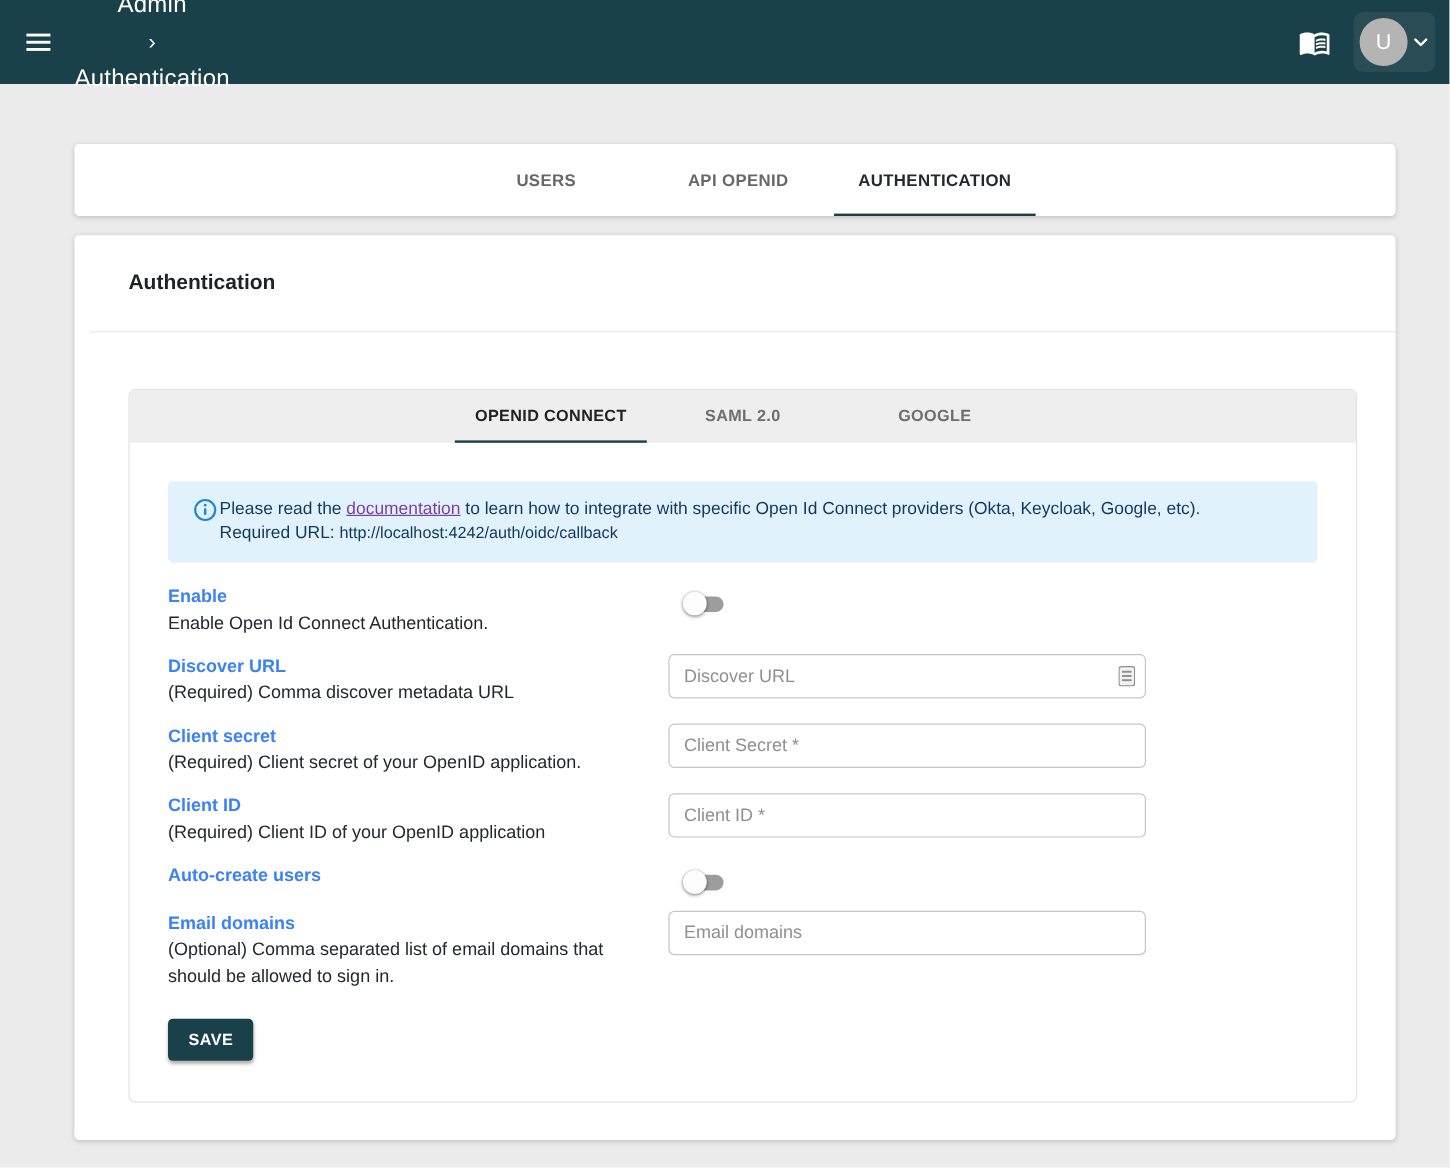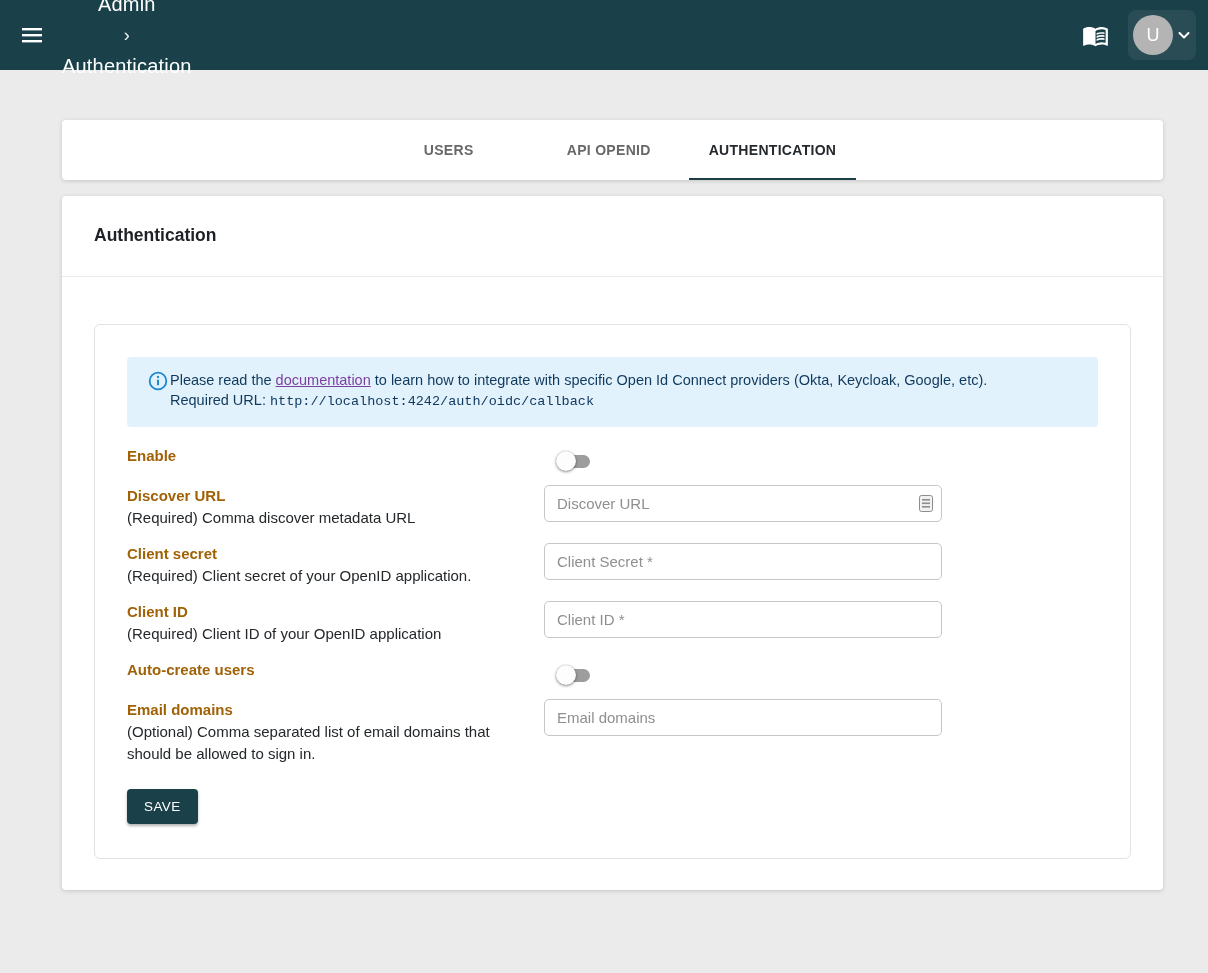--- a/index.html
+++ b/index.html
@@ -25,21 +25,21 @@
   .doc-btn { width:46px; height:46px; display:flex; align-items:center; justify-content:center; }
   .profile-btn { display:flex; align-items:center; gap:3px; margin-left:10px; padding:5px 4px 5px 5px; border-radius:8px; background:rgba(255,255,255,0.07); }
   .avatar {
     width:40px; height:40px; border-radius:50%;
     background:#b4b4b4; color:#fff; font-size:18px;
     display:flex; align-items:center; justify-content:center;
   }
 
   
   .page { margin-left:62px; width:1101px; }
-  .card { background:#fff; border-radius:4px; box-shadow:0 1px 4px rgba(0,0,0,.16); }
+  .card { background:#fff; border-radius:4px; box-shadow:0 1px 4px rgba(0,0,0,.16);padding-left:13px; }
 
   
   .tabs-card { margin-top:50px; height:60px; display:flex; justify-content:center; }
   .main-tab {
     min-width:160px; padding:0 20px; height:60px;
     display:flex; align-items:center; justify-content:center;
     font-size:14px; font-weight:700; letter-spacing:.3px; color:#686868;
   }
   .main-tab.active { color:#24292e; border-bottom:2px solid #1c3e45; padding-top:2px; }
 
@@ -63,44 +63,44 @@
   .oidc-form { padding:32px 32px 34px; }
 
   .alert {
     background:#e2f2fc; border-radius:4px;
     padding:13px 16px 15px 21px;
     display:flex; gap:2px;
     font-size:14.5px; line-height:20px; color:#10395e;
   }
   .alert-icon { flex:0 0 auto; margin-top:1px; }
   .alert a { color:#7b3fa0; }
-  .alert .mono { font-family:Liberation Mono, monospace; font-size:13.5px; color:#123a60; }
+  .alert .mono { font-family:Liberation Sans, sans-serif; font-size:13.5px; color:#123a60; }
 
   .row { display:grid; grid-template-columns:417px 1fr; margin-top:14px; align-items:start; }
   .row.first { margin-top:18px; }
   .labels { max-width:388px; }
-  .lbl  { font-weight:700; font-size:15px; line-height:22px; color:#a16207; }
+  .lbl  { font-weight:700; font-size:15px; line-height:22px; color:#3b82f6; }
   .desc { font-size:15px; line-height:22px; color:#24282b; }
 
   .text-input {
     width:398px; height:37px; border:1px solid #c6c6c6; border-radius:5px;
     padding:0 34px 0 12px; font-size:15px; color:#333; background:#fff; outline:none;
   }
   .text-input.no-icon { padding-right:12px; }
   .text-input::placeholder { color:#8f8f8f; }
   .input-wrap { position:relative; width:398px; }
   .ext-icon { position:absolute; right:9px; top:10px; }
 
   .toggle { position:relative; width:38px; height:20px; margin:6px 0 0 12px; }
   .toggle .track { position:absolute; left:4px; top:4px; width:30px; height:13px; border-radius:7px; background:#9d9d9d; }
   .toggle .knob  { position:absolute; left:0; top:0; width:20px; height:20px; border-radius:50%; background:#fdfdfd; box-shadow:0 1px 3px rgba(0,0,0,.45), 0 0 1px rgba(0,0,0,.3); }
 
   .save-btn {
     margin-top:24px; background:#1a4049; color:#fff; border-radius:4px;
-    padding:10px 17px; font-size:13.5px; font-weight:400; letter-spacing:.4px;
+    padding:10px 17px; font-size:13.5px; font-weight:700; letter-spacing:.4px;
     box-shadow:0 2px 3px rgba(0,0,0,.3);
   }
 </style>
 </head>
 <body>
 
 <header class="app-header">
   <button class="menu-btn">
     <svg width="24" height="24" viewBox="0 0 24 24">
       <rect x="2" y="5" width="20" height="2.4" fill="#fff"></rect>
@@ -135,39 +135,45 @@
     <button class="main-tab">API OPENID</button>
     <button class="main-tab active">AUTHENTICATION</button>
   </div>
 
   <section class="card content-card">
     <h1 class="card-title">Authentication</h1>
 
     <div class="card-body">
       <div class="inner-card">
 
+        <div class="inner-tabs">
+          <button class="inner-tab active">OPENID CONNECT</button>
+          <button class="inner-tab">SAML 2.0</button>
+          <button class="inner-tab">GOOGLE</button>
+        </div>
 
         <div class="oidc-form">
 
           <div class="alert">
             <svg class="alert-icon" width="20" height="20" viewBox="0 0 24 24">
               <circle cx="12" cy="12" r="10" fill="none" stroke="#1e88d2" stroke-width="2.2"></circle>
               <rect x="10.8" y="10.2" width="2.4" height="7" rx="1.1" fill="#1e88d2"></rect>
               <circle cx="12" cy="7.2" r="1.4" fill="#1e88d2"></circle>
             </svg>
             <div>
               <div><span>Please read the </span><a href="#">documentation</a><span> to learn how to integrate with specific Open Id Connect providers (Okta, Keycloak, Google, etc).</span></div>
               <div><span>Required URL: </span><span class="mono">http://localhost:4242/auth/oidc/callback</span></div>
             </div>
           </div>
 
           
           <div class="row first">
             <div class="labels">
               <div class="lbl">Enable</div>
+              <div class="desc">Enable Open Id Connect Authentication.</div>
             </div>
             <div class="ctrl">
               <div class="toggle">
                 <span class="track"></span>
                 <span class="knob"></span>
               </div>
             </div>
           </div>
 
           

